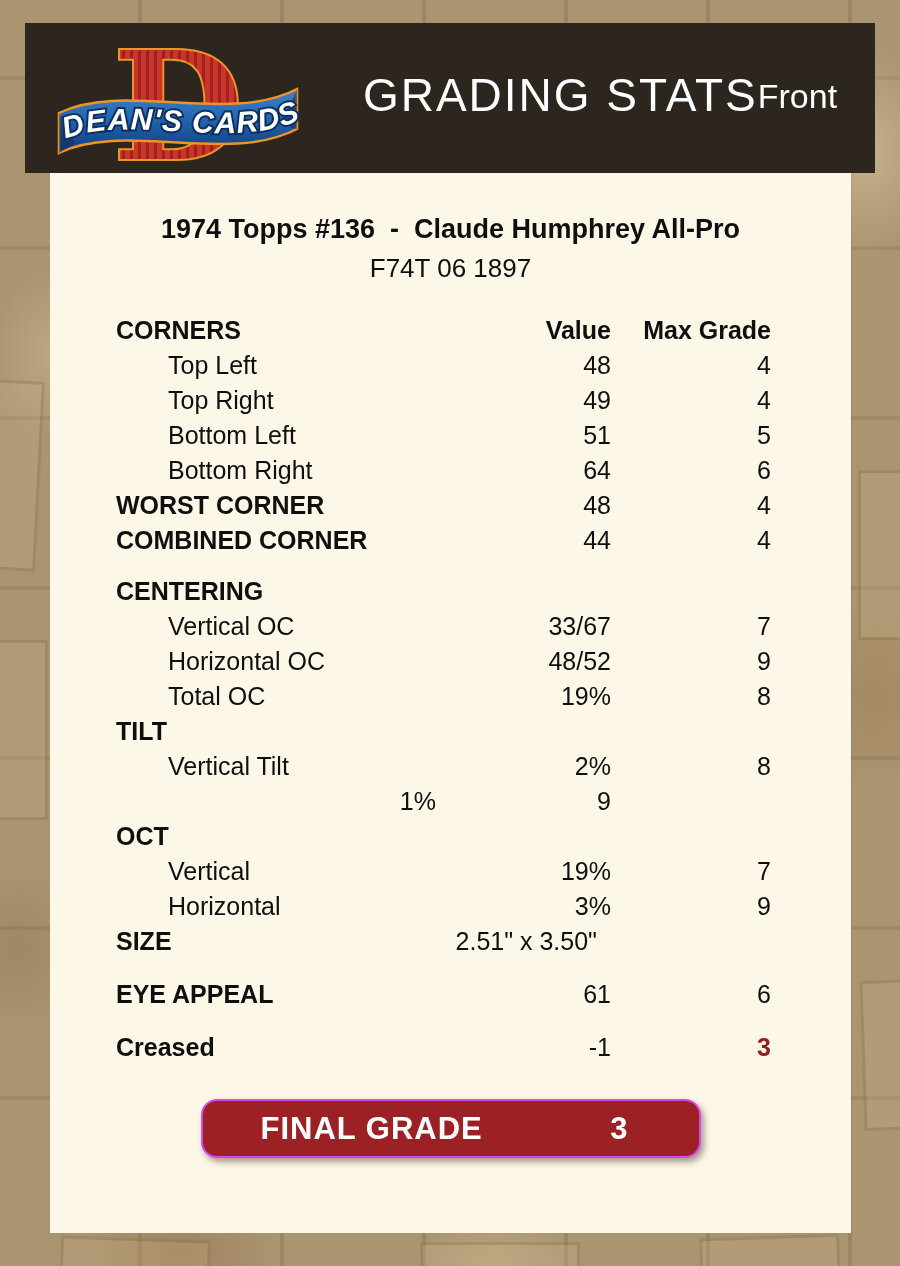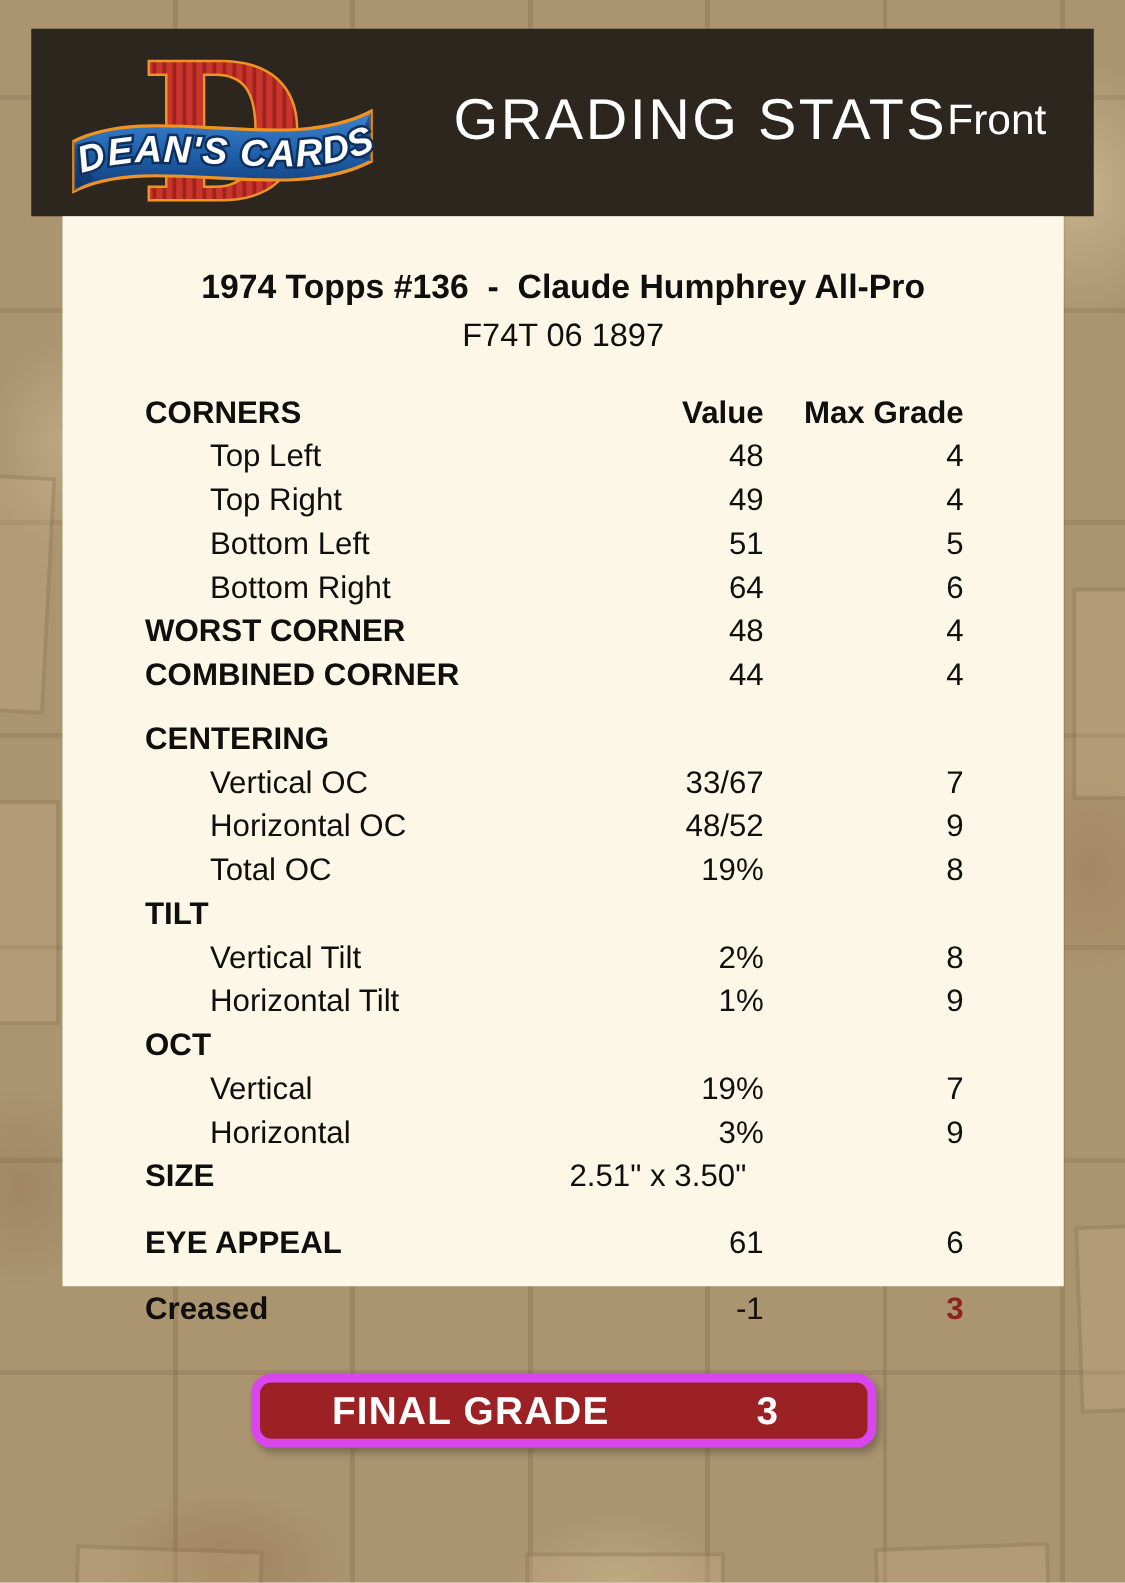--- a/index.html
+++ b/index.html
@@ -56,21 +56,21 @@
   }
   .header-title{
     font-size:46px;font-weight:400;letter-spacing:2px;line-height:1.25;
   }
   .header-subtitle{
     font-size:34px;font-weight:400;line-height:1.2;
   }
 
   
   .panel{
-    position:absolute;left:50px;top:173px;width:801px;height:856px;
+    position:absolute;left:50px;top:173px;width:801px;height:1060px;
     background:var(--panel-bg);
   }
   .card-id{
     margin-top:36px;text-align:center;color:var(--text-black);
   }
   .card-title{
     font-size:27px;font-weight:bold;white-space:pre;line-height:40px;
   }
   .card-code{
     font-size:26px;line-height:38px;
@@ -99,21 +99,21 @@
   .row.gap-lg{margin-top:16px;}
   .row.gap-xl{margin-top:18px;}
   .cell-max.red{color:var(--creased-red);font-weight:bold;}
   .size-value{transform:translateX(-14px);}
 
   
   .final-grade{
     margin:34px auto 0 auto;
     width:500px;height:59px;
     background:var(--button-red);
-    border:7px solid #d946ef;
+    border:2px solid #d946ef;
     border-radius:16px;
     box-shadow:3px 4px 6px rgba(90,80,60,0.55);
     display:flex;align-items:center;
     color:#ffffff;font-size:31px;font-weight:bold;letter-spacing:1px;
     cursor:default;
   }
   .final-grade .fg-label{margin-left:58px;}
   .final-grade .fg-value{margin-left:auto;margin-right:70px;}
 </style>
 </head>
@@ -241,21 +241,20 @@
       <div class="cell-max"></div>
     </div>
 
     <div class="row indent">
       <div class="cell-label">Vertical Tilt</div>
       <div class="cell-value">2%</div>
       <div class="cell-max">8</div>
     </div>
 
     <div class="row indent">
-      <div class="cell-label">Horizontal Tilt</div>
       <div class="cell-value">1%</div>
       <div class="cell-max">9</div>
     </div>
 
     <div class="row bold">
       <div class="cell-label">OCT</div>
       <div class="cell-value"></div>
       <div class="cell-max"></div>
     </div>
 

